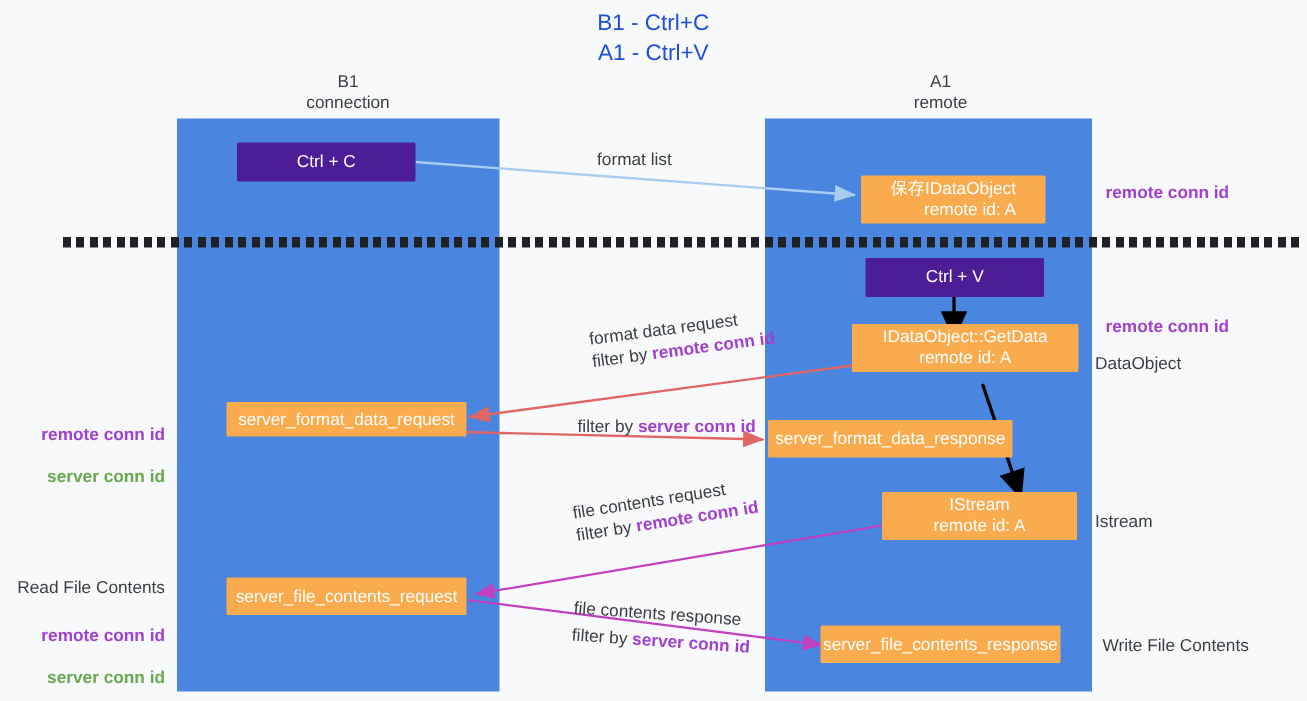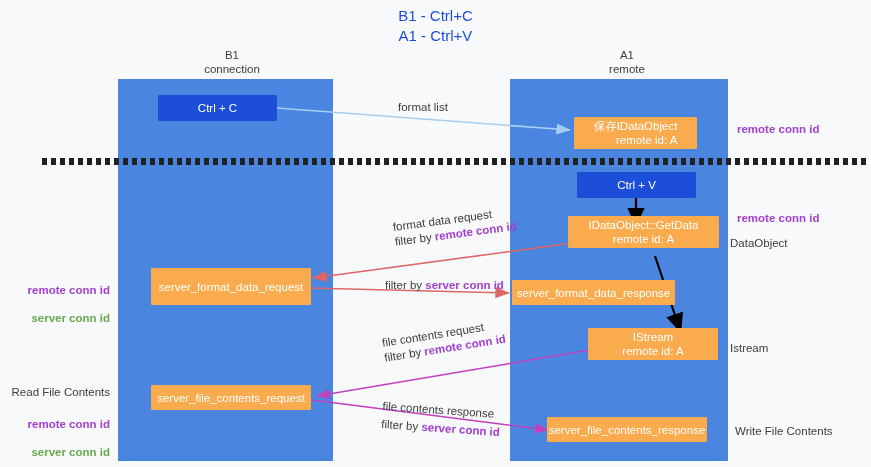--- a/index.html
+++ b/index.html
@@ -65,21 +65,21 @@
     justify-content: center;
     text-align: center;
     color: #ffffff;
     font-size: 11.5px;
     line-height: 14px;
     border-radius: 1px;
     padding: 2px 6px;
     white-space: pre-line;
   }
   .node.orange { background: #f9ab4e; }
-  .node.green  { background: #1d4ed8; }
+  .node.green  { background: #4c1d95; }
 
   
   .lbl {
     position: absolute;
     font-size: 11.5px;
     line-height: 14px;
     color: #3c4043;
     white-space: pre-line;
   }
   .lbl.purple { color: #a23fd0; font-weight: bold; }
@@ -160,21 +160,21 @@
   <div class="node green" style="left:158px; top:95px; width:119px; height:26px;">Ctrl + C</div>
 
   <div class="node orange" style="left:574px; top:117px; width:123px; height:32px;text-align:right;">保存IDataObject
 remote id: A</div>
 
   <div class="node green" style="left:577px; top:172px; width:119px; height:26px;">Ctrl + V</div>
 
   <div class="node orange" style="left:568px; top:216px; width:151px; height:32px;">IDataObject::GetData
 remote id: A</div>
 
-  <div class="node orange" style="left:151px; top:268px; width:160px; height:37px;">server_format_data_request</div>
+  <div class="node orange" style="left:151px; top:268px; width:160px; height:23px;">server_format_data_request</div>
 
   <div class="node orange" style="left:512px; top:280px; width:163px; height:25px;">server_format_data_response</div>
 
   <div class="node orange" style="left:588px; top:328px; width:130px; height:32px;">IStream
 remote id: A</div>
 
   <div class="node orange" style="left:151px; top:385px; width:160px; height:25px;">server_file_contents_request</div>
 
   <div class="node orange" style="left:547px; top:417px; width:160px; height:25px;">server_file_contents_response</div>
 

